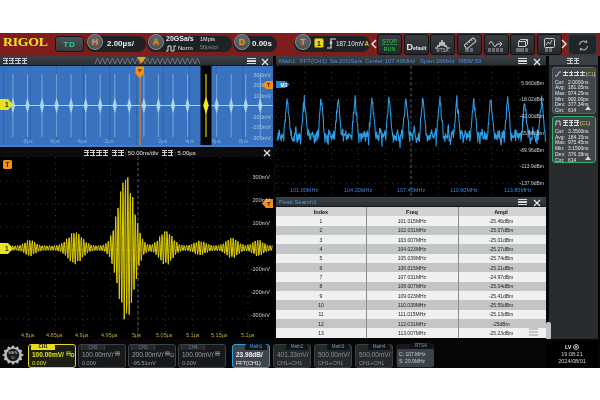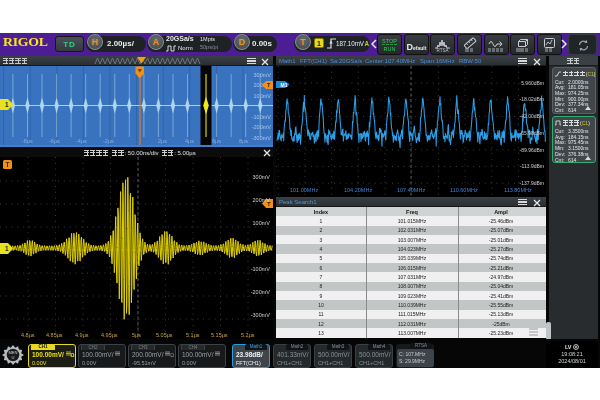--- a/index.html
+++ b/index.html
@@ -1,19 +1,19 @@
 <!DOCTYPE html>
 <html><head><meta charset="utf-8">
 <style>
 *{margin:0;padding:0;box-sizing:border-box;-webkit-font-smoothing:antialiased;}
 html,body{width:600px;height:400px;background:#ffffff;font-family:"Liberation Sans",sans-serif;}
 #scr{position:absolute;left:0;top:0;width:600px;height:400px;background:#fff;overflow:hidden;}
 .abs{position:absolute;}
 
-#topbar{position:absolute;left:0;top:33px;width:600px;height:23px;background:#4c1d95;}
+#topbar{position:absolute;left:0;top:33px;width:600px;height:23px;background:#7f1d1d;}
 .logo{position:absolute;left:3px;top:2.5px;font-family:"Liberation Serif",serif;font-weight:bold;font-size:15px;letter-spacing:-0.3px;color:#f5e71b;transform:scale(0.92,0.78);transform-origin:top left;}
 .tdbtn{position:absolute;left:55px;top:2.5px;width:29px;height:16px;background:linear-gradient(#4a5055,#353a3e);border:1px solid #141618;border-radius:3px;color:#2fd08a;font-size:8px;font-weight:bold;text-align:center;line-height:16px;letter-spacing:1px;}
 .pill{position:absolute;top:2.5px;height:16px;background:#1e2225;border-radius:8px;}
 .circ{position:absolute;top:1px;width:16px;height:16px;border-radius:50%;background:radial-gradient(circle at 50% 35%,#666c70,#42474b);border:1px solid #8a9094;color:#f0921e;font-weight:bold;font-size:9px;text-align:center;line-height:15px;}
 .w{color:#e8eaec;}
 .g{color:#8a9094;}
 .toolbtn{position:absolute;top:1px;width:25px;height:21px;background:linear-gradient(#383d42,#24282c);border:1px solid #111;border-radius:3px;text-align:center;}
 .tbl{position:absolute;left:0;width:100%;bottom:1px;font-size:5px;color:#c0c5c9;transform:scale(0.9);}
 .tbl2{position:absolute;left:0;width:100%;bottom:2.5px;line-height:0;text-align:center;}
 

